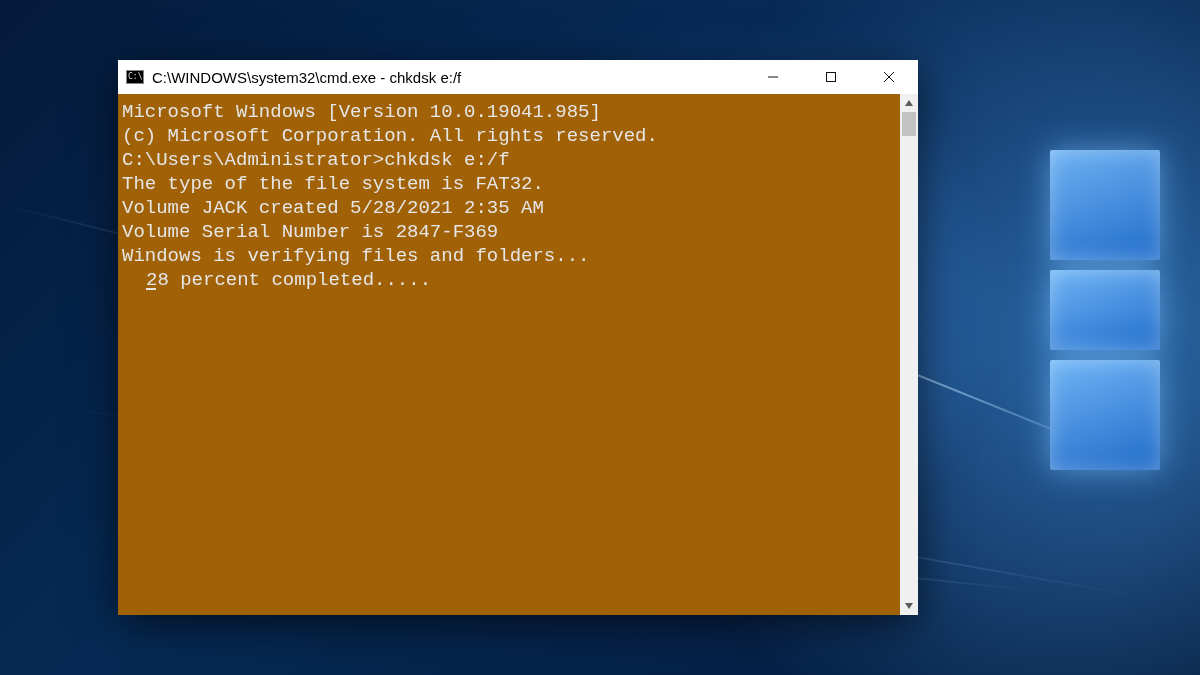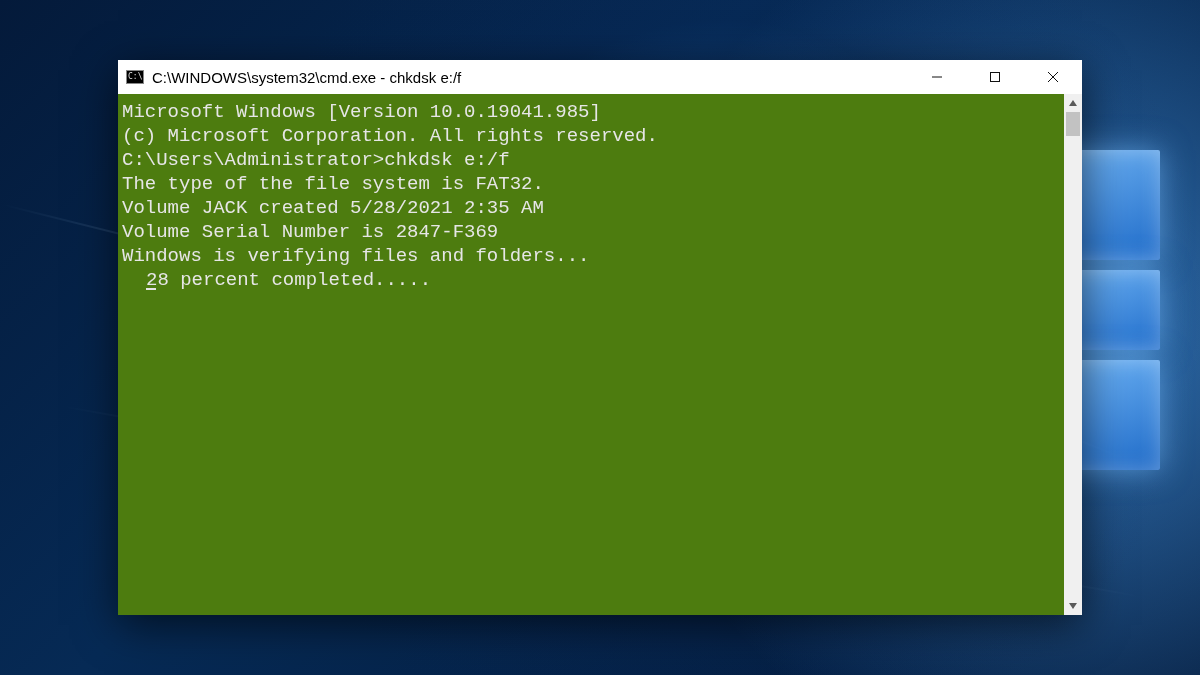--- a/index.html
+++ b/index.html
@@ -37,21 +37,21 @@
     background: linear-gradient(160deg, rgba(120,190,255,0.9), rgba(30,110,210,0.85));
     box-shadow: 0 0 30px rgba(120,190,255,0.6), inset 0 0 20px rgba(255,255,255,0.3);
     border-radius: 2px;
   }
 
   
   .cmd-window {
     position: absolute;
     left: 118px;
     top: 60px;
-    width: 964px;
+    width: 800px;
     height: 555px;
     background: #ffffff;
     box-shadow: 0 10px 40px rgba(0,0,0,0.6);
     display: flex;
     flex-direction: column;
   }
   .titlebar {
     height: 34px;
     display: flex;
     align-items: center;
@@ -92,21 +92,21 @@
   .win-btn svg { width: 12px; height: 12px; stroke: currentColor; stroke-width: 1; fill: none; }
 
   
   .client-area {
     flex: 1;
     display: flex;
     min-height: 0;
   }
   .terminal {
     flex: 1;
-    background: #4d7c0f;
+    background: #a16207;
     color: #e6e6e6;
     font-family: "NSimSun","SimSun","Consolas","Courier New",monospace;
     font-size: 19px;
     line-height: 24px;
     padding: 6px 0 6px 4px;
     white-space: pre;
     overflow: hidden;
   }
   .terminal .line { display: block; }
   .terminal .cursor-line {

